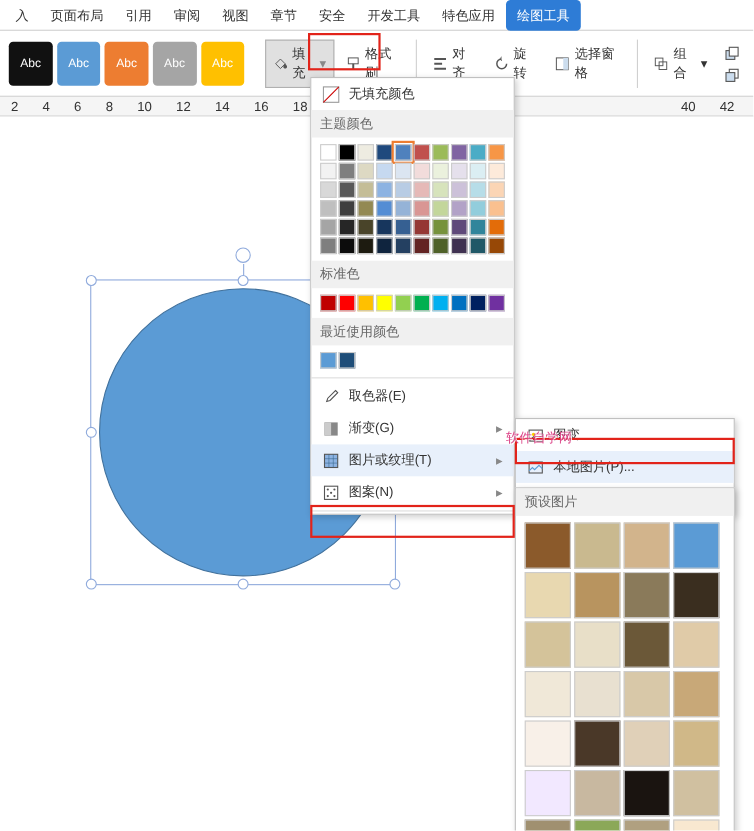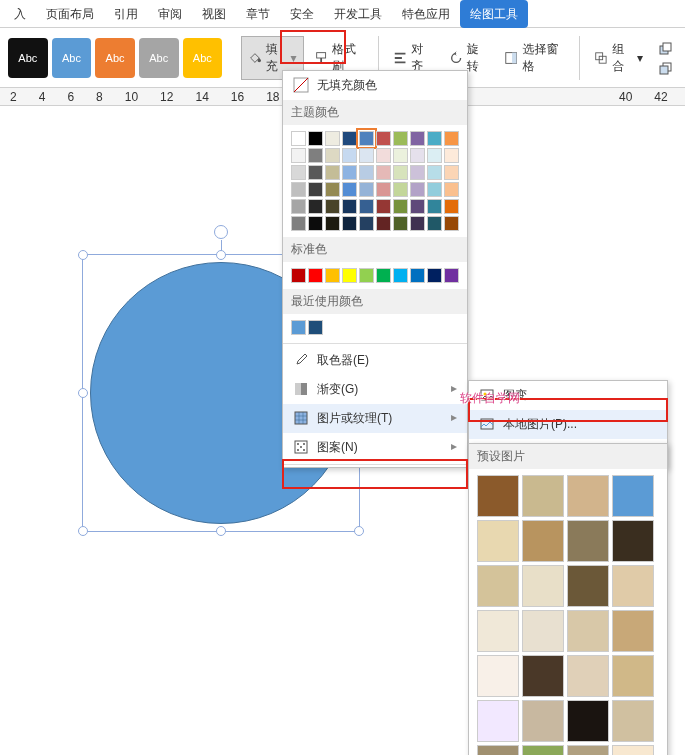--- a/index.html
+++ b/index.html
@@ -17,21 +17,21 @@
 .red-hl{position:absolute;border:2px solid #e2231a;pointer-events:none;z-index:50}
 .ruler{height:18px;background:#f5f5f5;border-bottom:1px solid #d0d0d0;display:flex;align-items:center;padding-left:10px;gap:22px;font-size:10px;color:#666}
 .canvas{position:relative;height:640px;background:#fff}
 .sel-box{position:absolute;left:82px;top:148px;width:278px;height:278px;border:1px solid #8faadc}
 .rot{position:absolute;left:50%;top:-30px;transform:translateX(-50%);width:14px;height:14px;border:1px solid #8faadc;border-radius:50%;background:#fff}
 .rot:after{content:"";position:absolute;left:50%;top:14px;width:1px;height:16px;background:#8faadc}
 .hnd{position:absolute;width:10px;height:10px;background:#fff;border:1px solid #8faadc;border-radius:50%}
 .circ{position:absolute;left:90px;top:156px;width:262px;height:262px;border-radius:50%;background:#5b9bd5;border:1px solid #41719c}
 .menu{position:absolute;background:#fff;border:1px solid #c0c0c0;box-shadow:2px 2px 6px rgba(0,0,0,.2);z-index:40}
 .m1{left:282px;top:70px;width:186px}
-.mitem{display:flex;align-items:flex-start;gap:8px;padding:6px 10px;cursor:pointer}
+.mitem{display:flex;align-items:center;gap:8px;padding:6px 10px;cursor:pointer}
 .msec{padding:4px 8px;background:#f0f0f0;font-size:12px;color:#666}
 .swatches{display:flex;flex-wrap:wrap;gap:2px;padding:6px 8px}
 .sw{width:15px;height:15px;border:1px solid #ccc;cursor:pointer}
 .sw.sel{outline:2px solid #ed7d31;outline-offset:1px}
 .m2{left:468px;top:380px;width:200px}
 .m3{left:468px;top:443px;width:200px;padding-bottom:8px}
 .tex-grid{display:flex;flex-wrap:wrap;gap:3px;padding:6px 8px}
 .tex{width:42px;height:42px;cursor:pointer;border:1px solid #ccc}
 .arrow{margin-left:auto;color:#888}
 .wm{position:absolute;left:460px;top:390px;font-size:12px;color:#d48;font-weight:normal;z-index:60;text-shadow:1px 1px 0 #fff}

